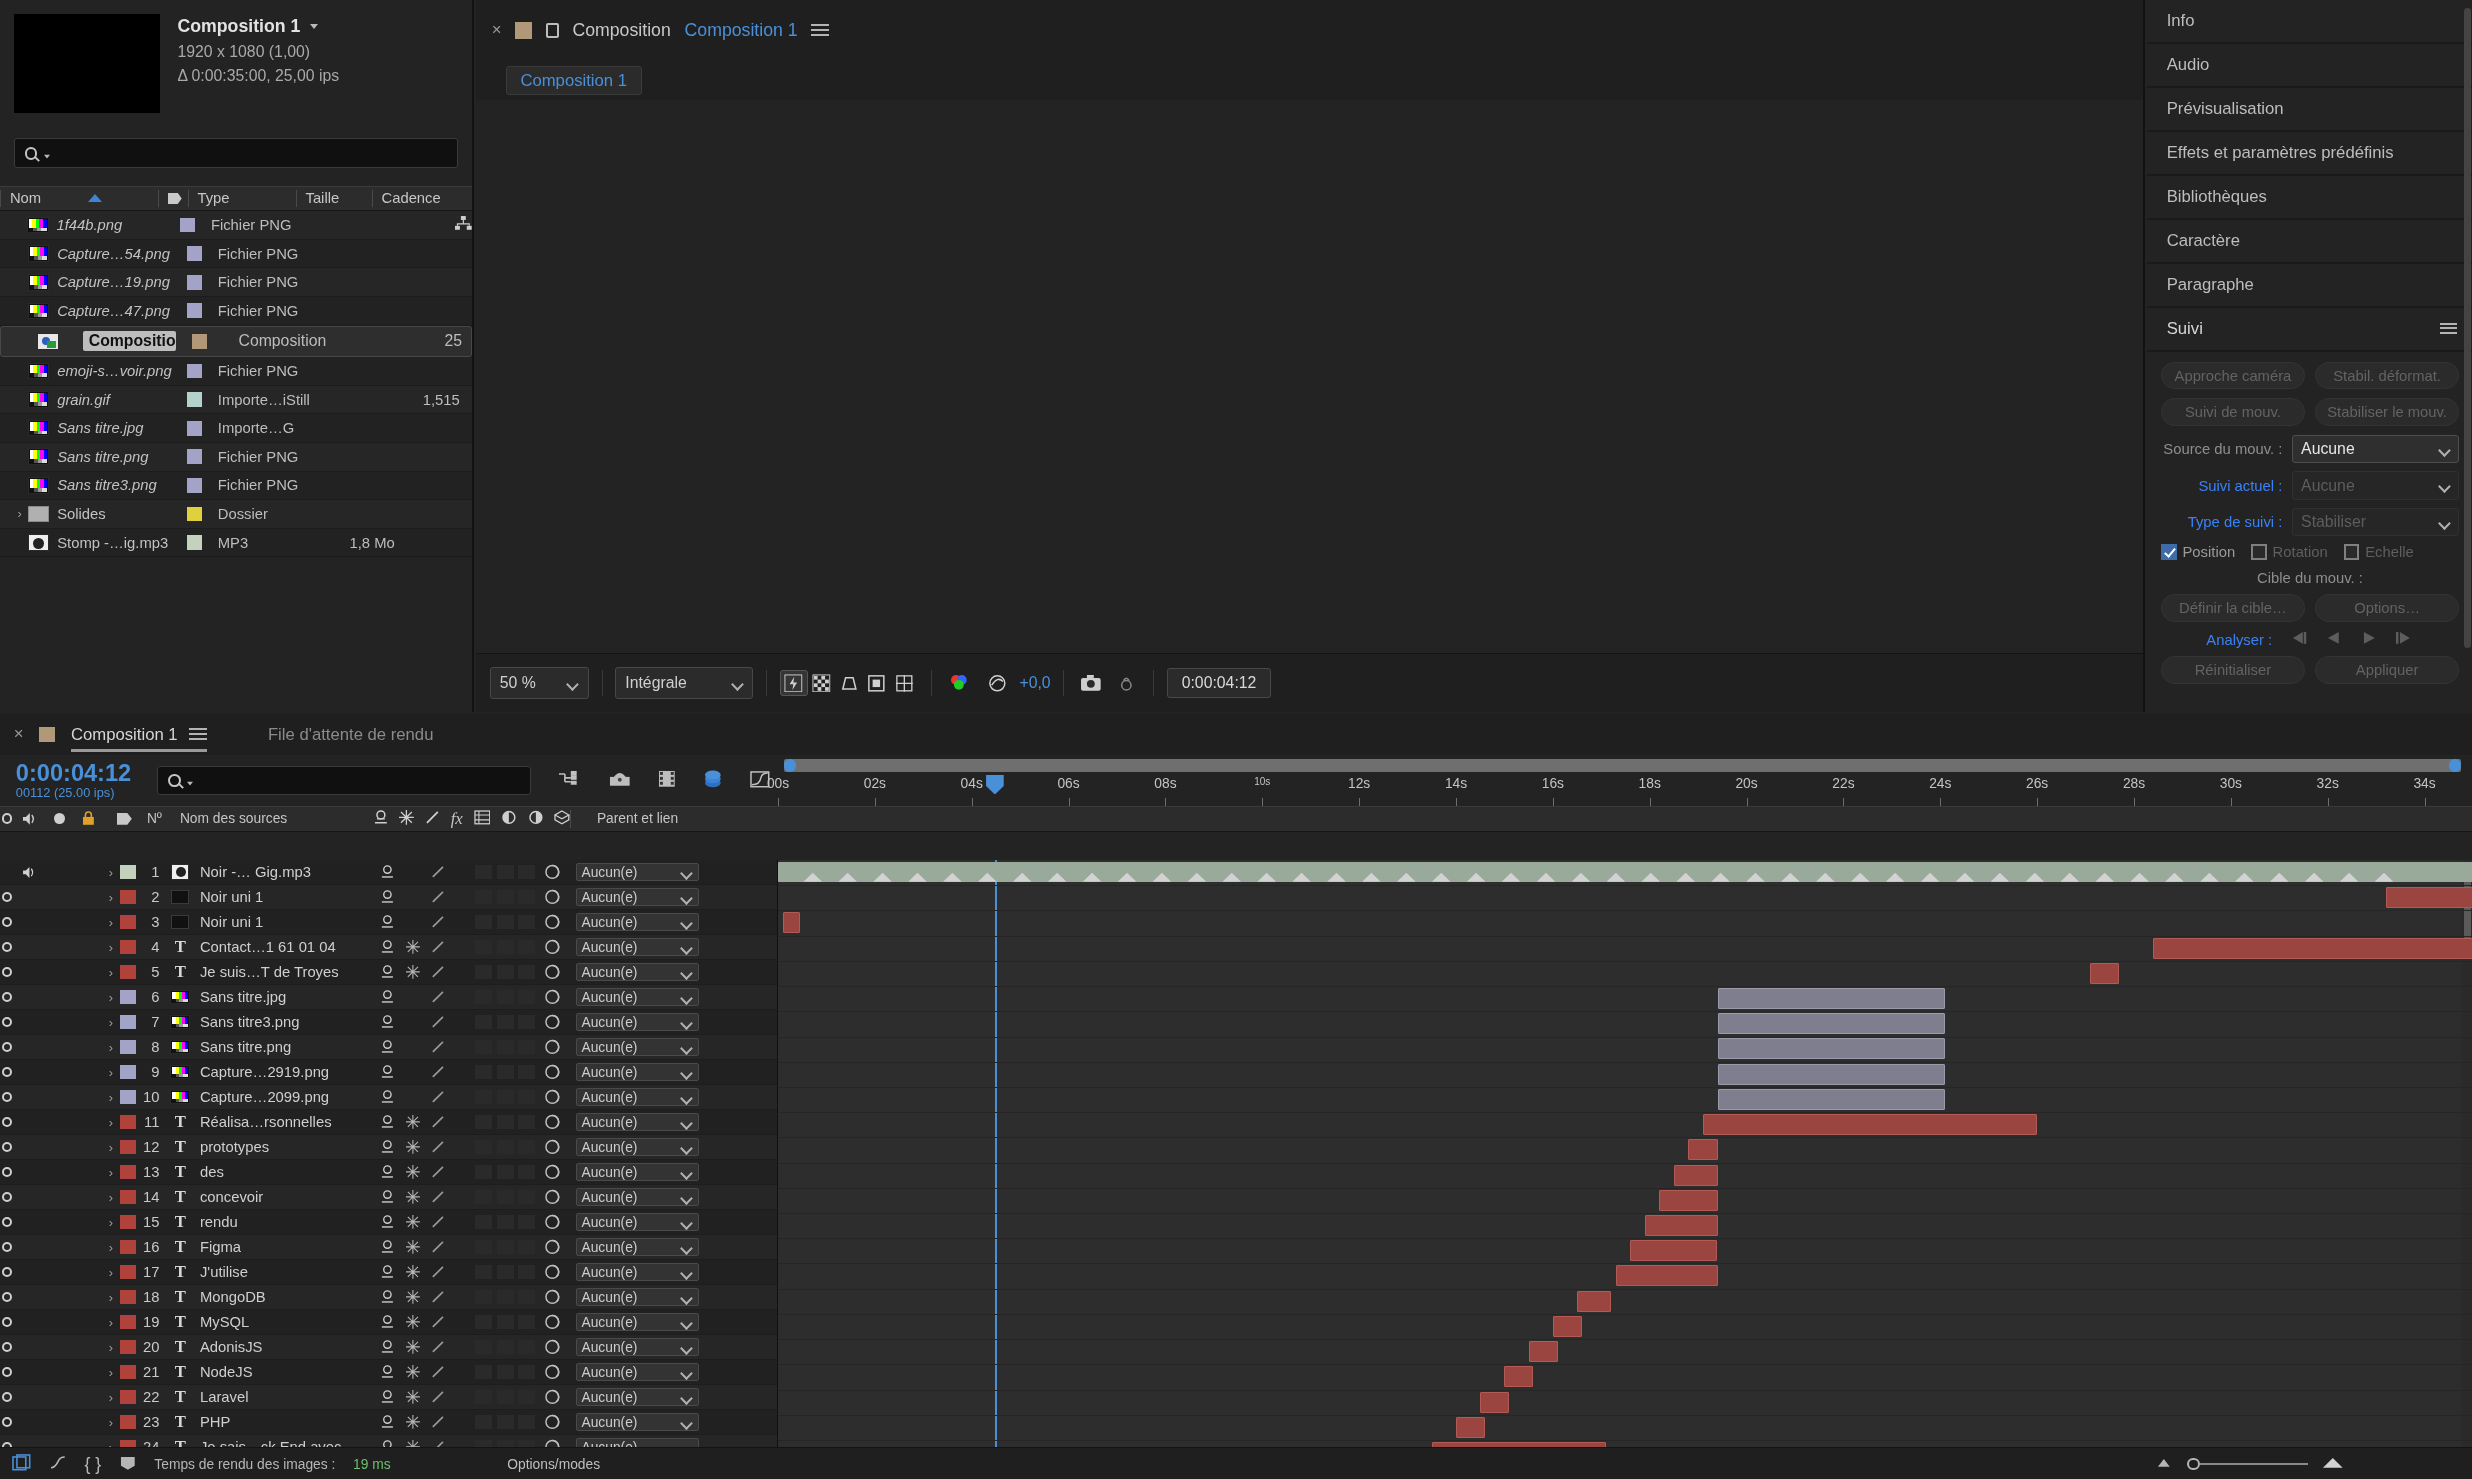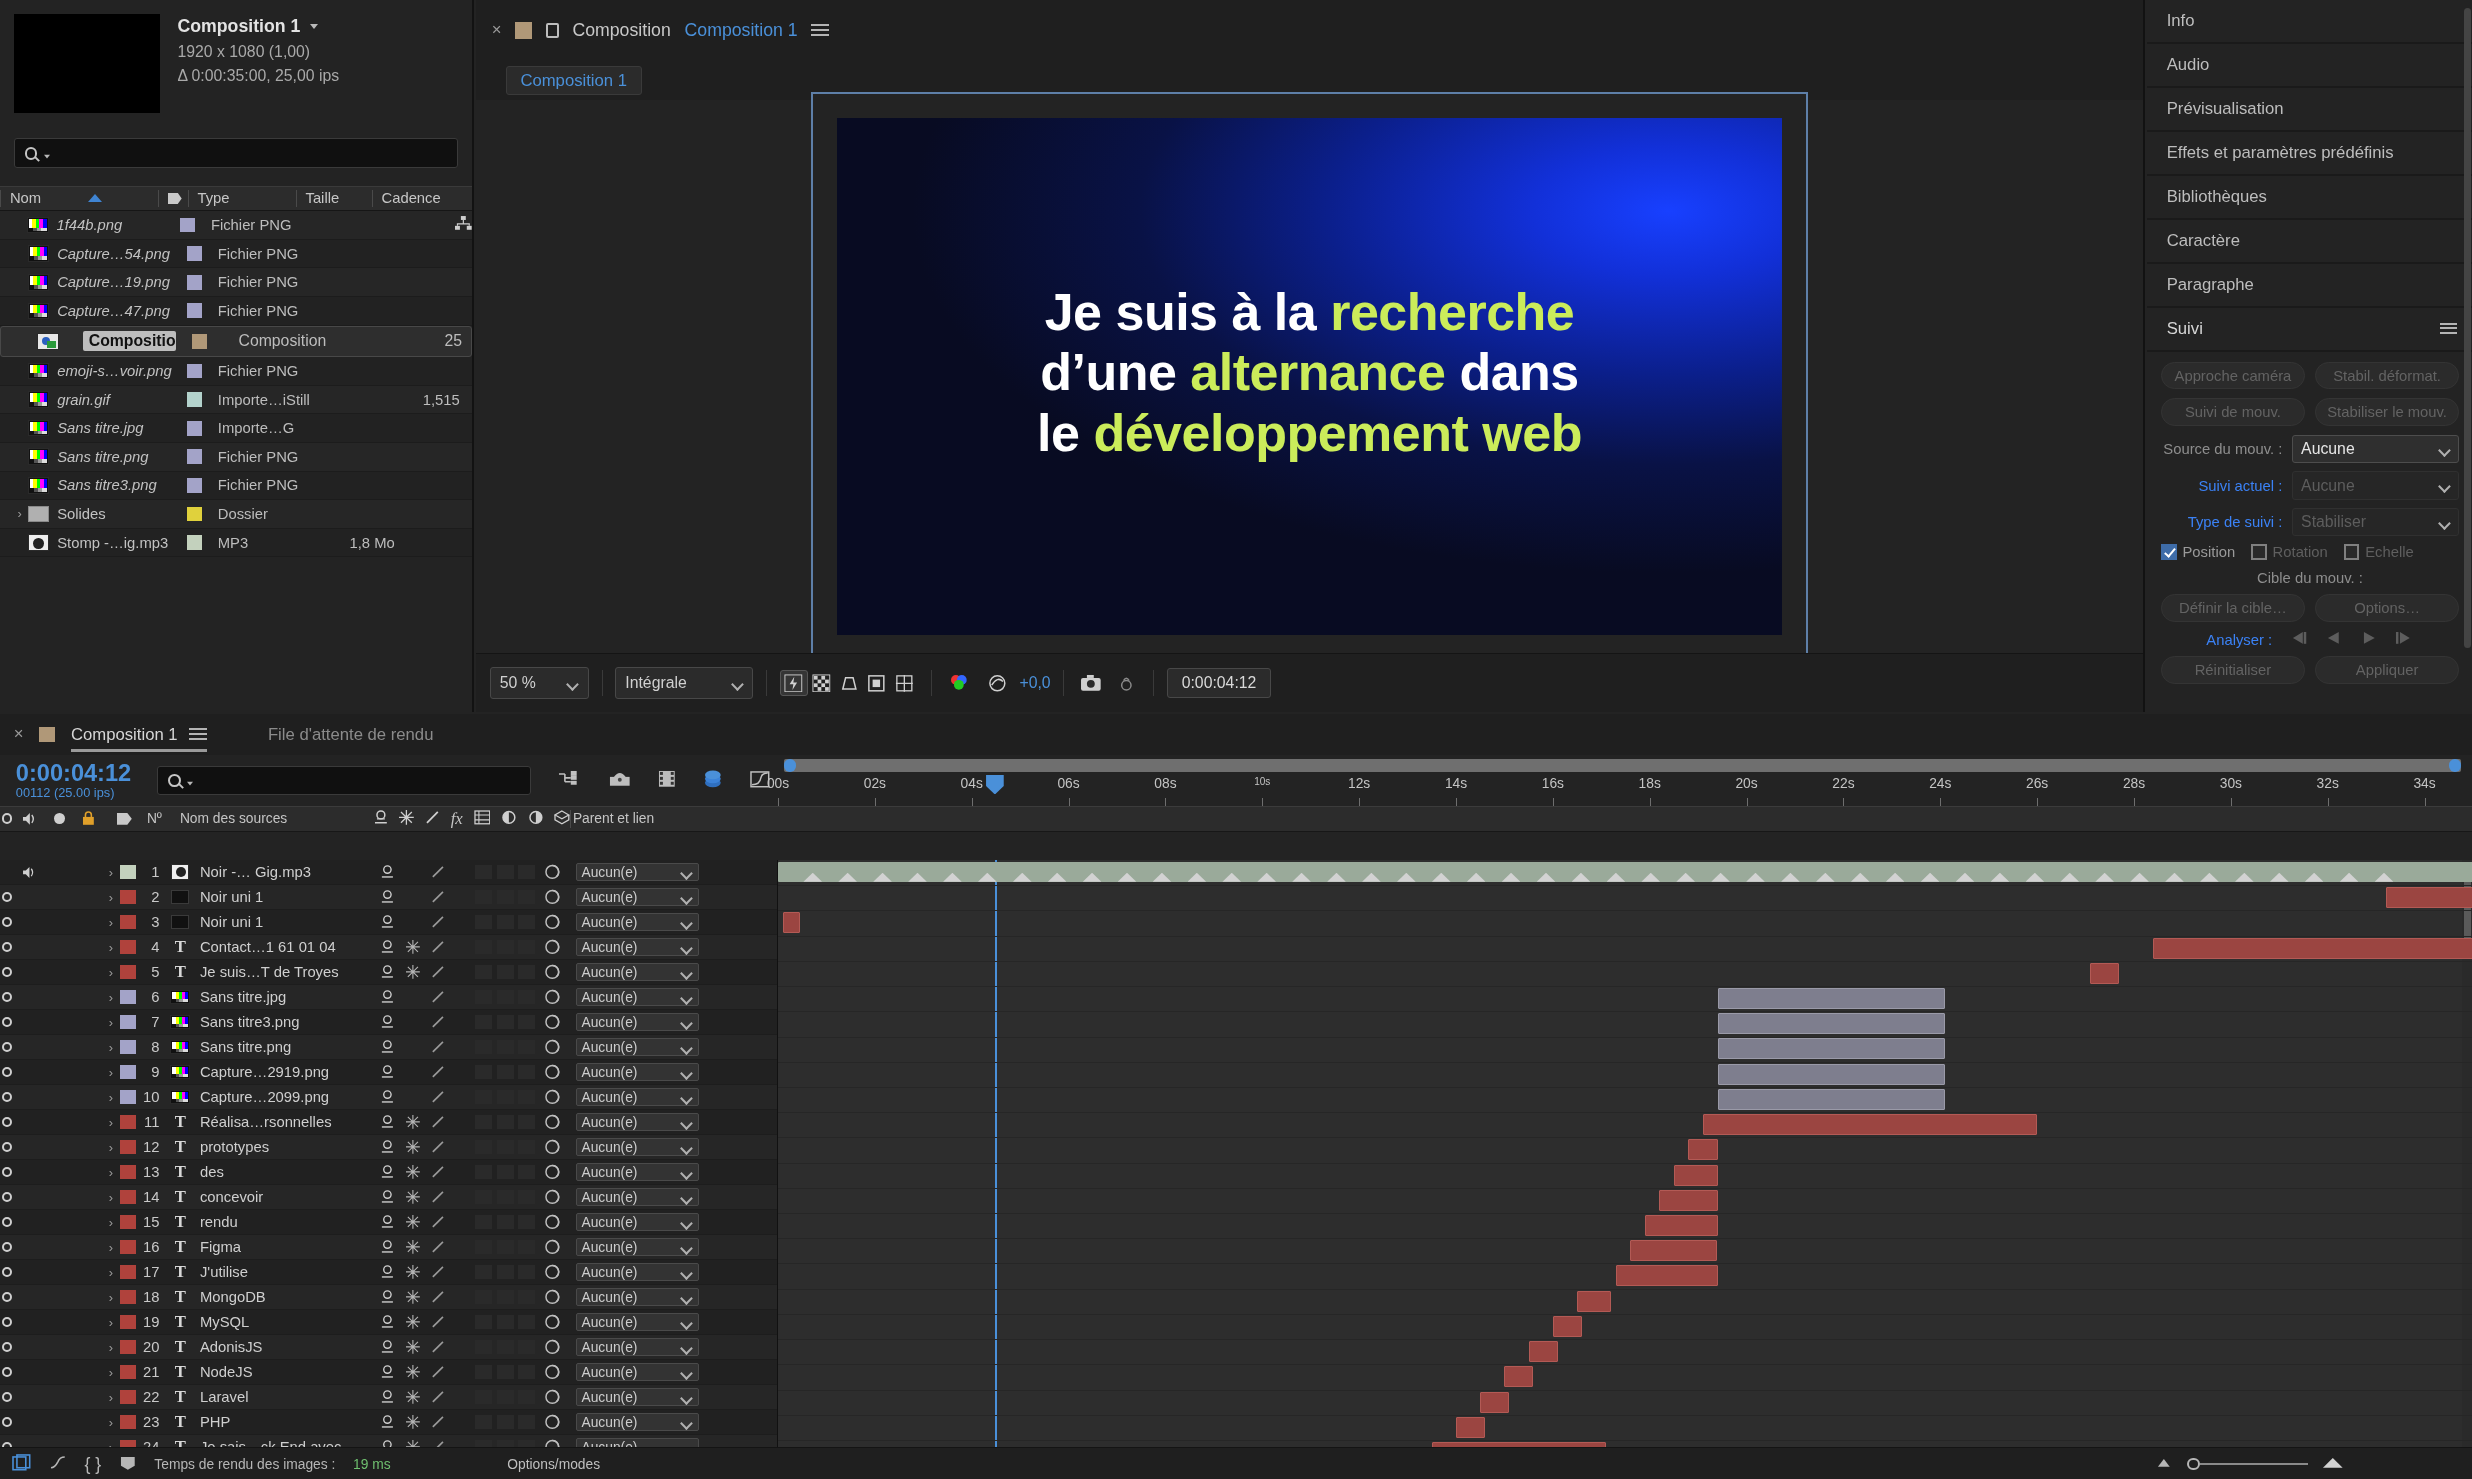--- a/index.html
+++ b/index.html
@@ -388,31 +388,20 @@
       <span class="hamb">
           <i></i>
           <i></i>
           <i></i>
         </span>
     </div>
     <div class="comp-sub">
       <span class="comp-chip">Composition 1</span>
     </div>
 
-    <div class="comp-stage">
-      <div class="frame">
-        <div class="canvas">
-          <div class="canvas-txt" id="canvas-text">
-              <div><span>Je suis à la </span><span class="hl" style="color: rgb(203, 236, 90);">recherche</span></div>
-              <div><span>d’une </span><span class="hl" style="color: rgb(203, 236, 90);">alternance</span><span> dans</span></div>
-              <div><span>le </span><span class="hl" style="color: rgb(203, 236, 90);">développement web</span></div>
-            </div>
-        </div>
-      </div>
-    </div>
 
     <div class="comp-toolbar">
       <div class="sel" style="width:99px">
         <span>50 %</span>
           <span class="chevs"></span>
       </div>
       <span class="tsep"></span>
       <div class="sel" style="width:138px">
         <span>Intégrale</span>
           <span class="chevs"></span>
@@ -752,21 +741,21 @@
             </svg></span>
         <span><svg width="15.8" height="14.8" viewBox="0 0 16 15">
               <circle cx="8" cy="7.5" r="6" fill="none" stroke="#cfcfcf" stroke-width="1.5"></circle>
               <path d="M8 1.5v12a6 6 0 000-12z" fill="#cfcfcf"></path>
             </svg></span>
         <span><svg width="15.8" height="14.8" viewBox="0 0 16 15">
               <path d="M8 1 L15 5 L8 9 L1 5 Z" fill="none" stroke="#cfcfcf" stroke-width="1.3"></path>
               <path d="M1 5v5l7 4 7-4V5" fill="none" stroke="#cfcfcf" stroke-width="1.3"></path>
             </svg></span>
       </span>
-      <span style="border-left:1px solid #4a4a4a;padding-left:2px;height:17.7px;display:flex;align-items:center">Parent et lien</span>
+      <span style="border-left:1px solid #4a4a4a;padding-left:26px;height:17.7px;display:flex;align-items:center">Parent et lien</span>
     </div>
 
     <div class="lyr-area">
       <div class="lyr-list" id="layer-list">
           <div class="lyr-row">
             <span style="width:13.8px;display:flex;justify-content:center"></span>
             <span style="width:33px;display:flex;justify-content:center">
               <svg width="15.8" height="12.8" viewBox="0 0 17 14">
                 <path d="M1 5h3l4-4v12l-4-4H1z" fill="#cfcfcf"></path>
                 <path d="M10 3 Q13 7 10 11" stroke="#cfcfcf" stroke-width="1.4" fill="none"></path>

